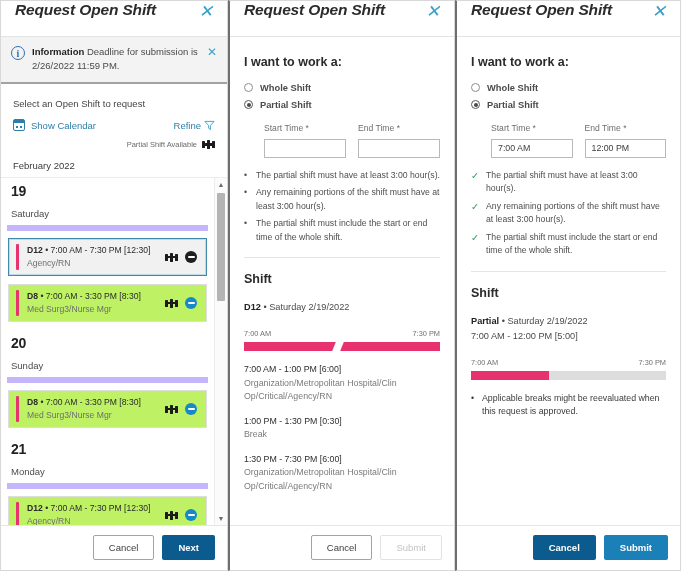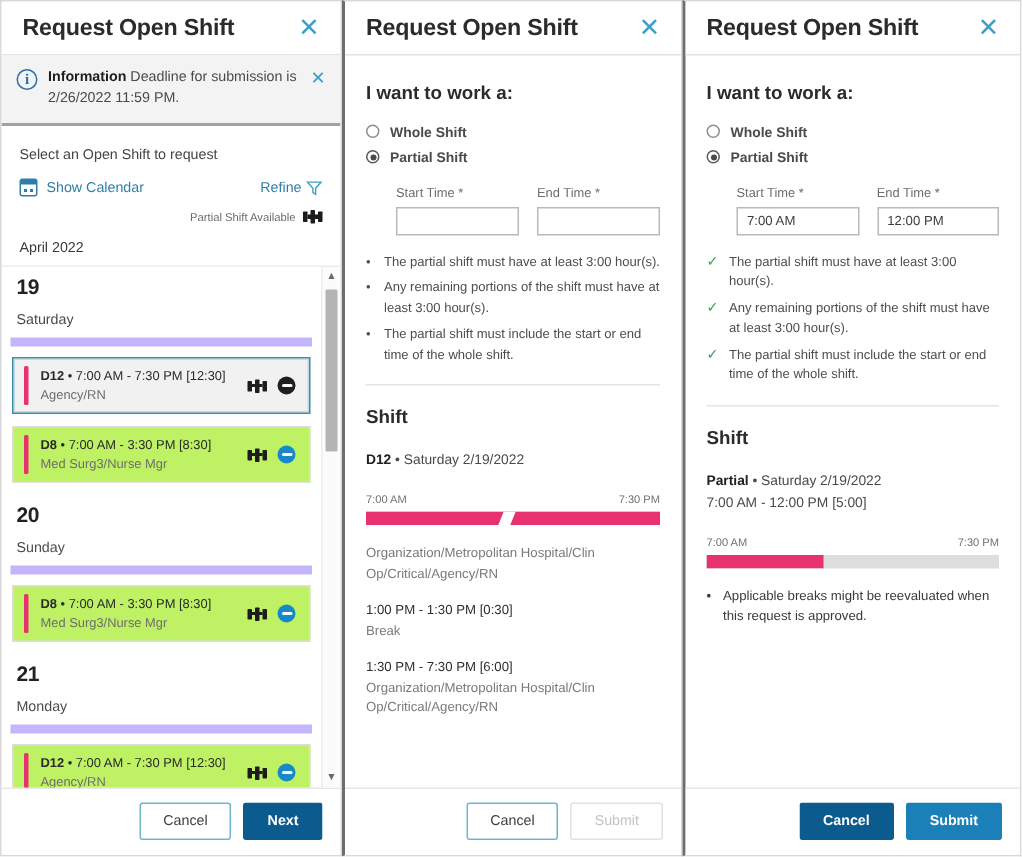--- a/index.html
+++ b/index.html
@@ -27,24 +27,25 @@
     overflow: hidden;
   }
   .panel.p1 { width: 228px; height: 571px; }
   .panel.p2 { width: 227px; height: 571px; border-left: 2px solid #6e6e6e; }
   .panel.p3 { width: 226px; height: 571px; border-left: 2px solid #6e6e6e; }
 
   .panel-header {
     height: 36px;
     flex: 0 0 36px;
     display: flex;
-    align-items: center;
+    align-items: flex-start;
     padding: 0 12px 0 14px;
     border-bottom: 1px solid #e3e3e3;
     background: #fff;
+    font-style: italic;
   }
   .panel-title {
     font-size: 15.5px;
     font-weight: 700;
     color: #2b2b2b;
     letter-spacing: -0.15px;
     flex: 1;
   }
   .hdr-close {
     color: #3aa0c9;
@@ -444,21 +445,21 @@
       <div class="legend-row">
         <span class="legend-text">Partial Shift Available</span>
         <span class="ps-glyph">
             <i class="l"></i>
             <b></b>
             <u></u>
             <i class="r"></i>
           </span>
       </div>
 
-      <div class="month-label">April 2022</div>
+      <div class="month-label">February 2022</div>
 
       <div class="list-wrap">
         <div class="list" id="shift-list">
             <div class="day-head">
               <span class="day-num">19</span>
               <span class="day-name">Saturday</span>
             </div>
             <div class="shift-card selected">
               <span class="shift-bar"></span>
               <span class="shift-info">
@@ -611,20 +612,21 @@
           <span>7:30 PM</span>
         </div>
         <div class="tl-track">
           <div class="tl-fill" style="left:0;right:0"></div>
           <div class="tl-break" style="left:46%;width:4%"></div>
         </div>
       </div>
 
       <div class="segments" id="p2-segments">
           <div class="seg">
+            <div class="seg-time">7:00 AM - 1:00 PM [6:00]</div>
             <div class="seg-desc">Organization/Metropolitan Hospital/Clin Op/Critical/Agency/RN</div>
           </div>
           <div class="seg">
             <div class="seg-time">1:00 PM - 1:30 PM [0:30]</div>
             <div class="seg-desc">Break</div>
           </div>
           <div class="seg">
             <div class="seg-time">1:30 PM - 7:30 PM [6:00]</div>
             <div class="seg-desc">Organization/Metropolitan Hospital/Clin Op/Critical/Agency/RN</div>
           </div>

